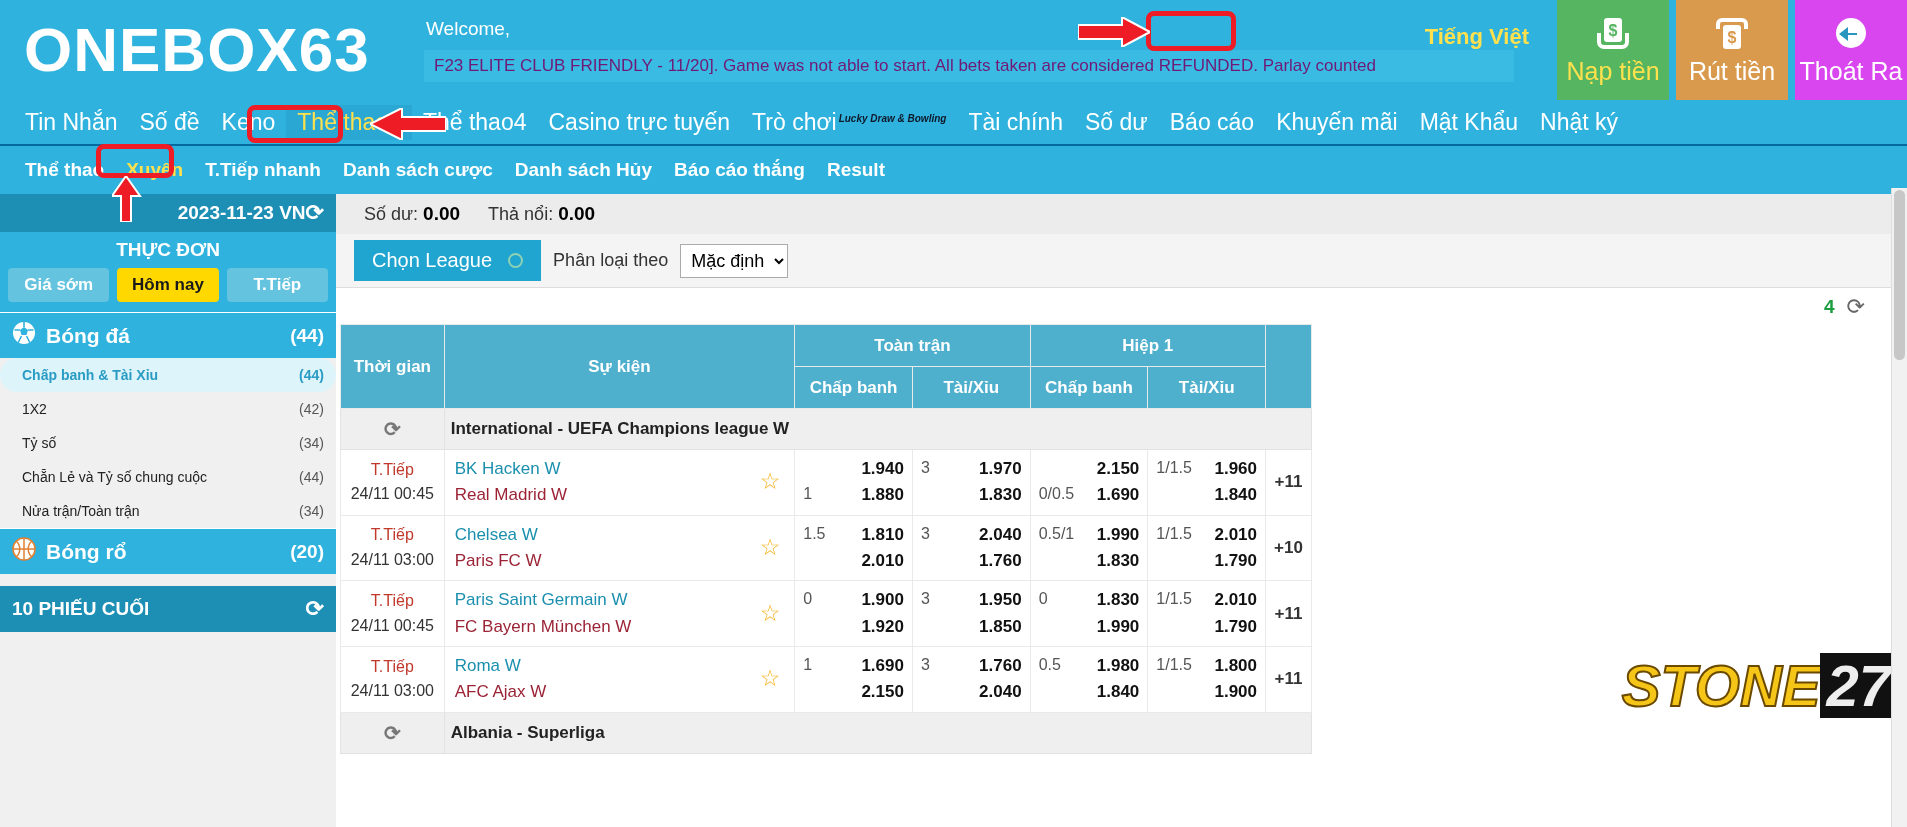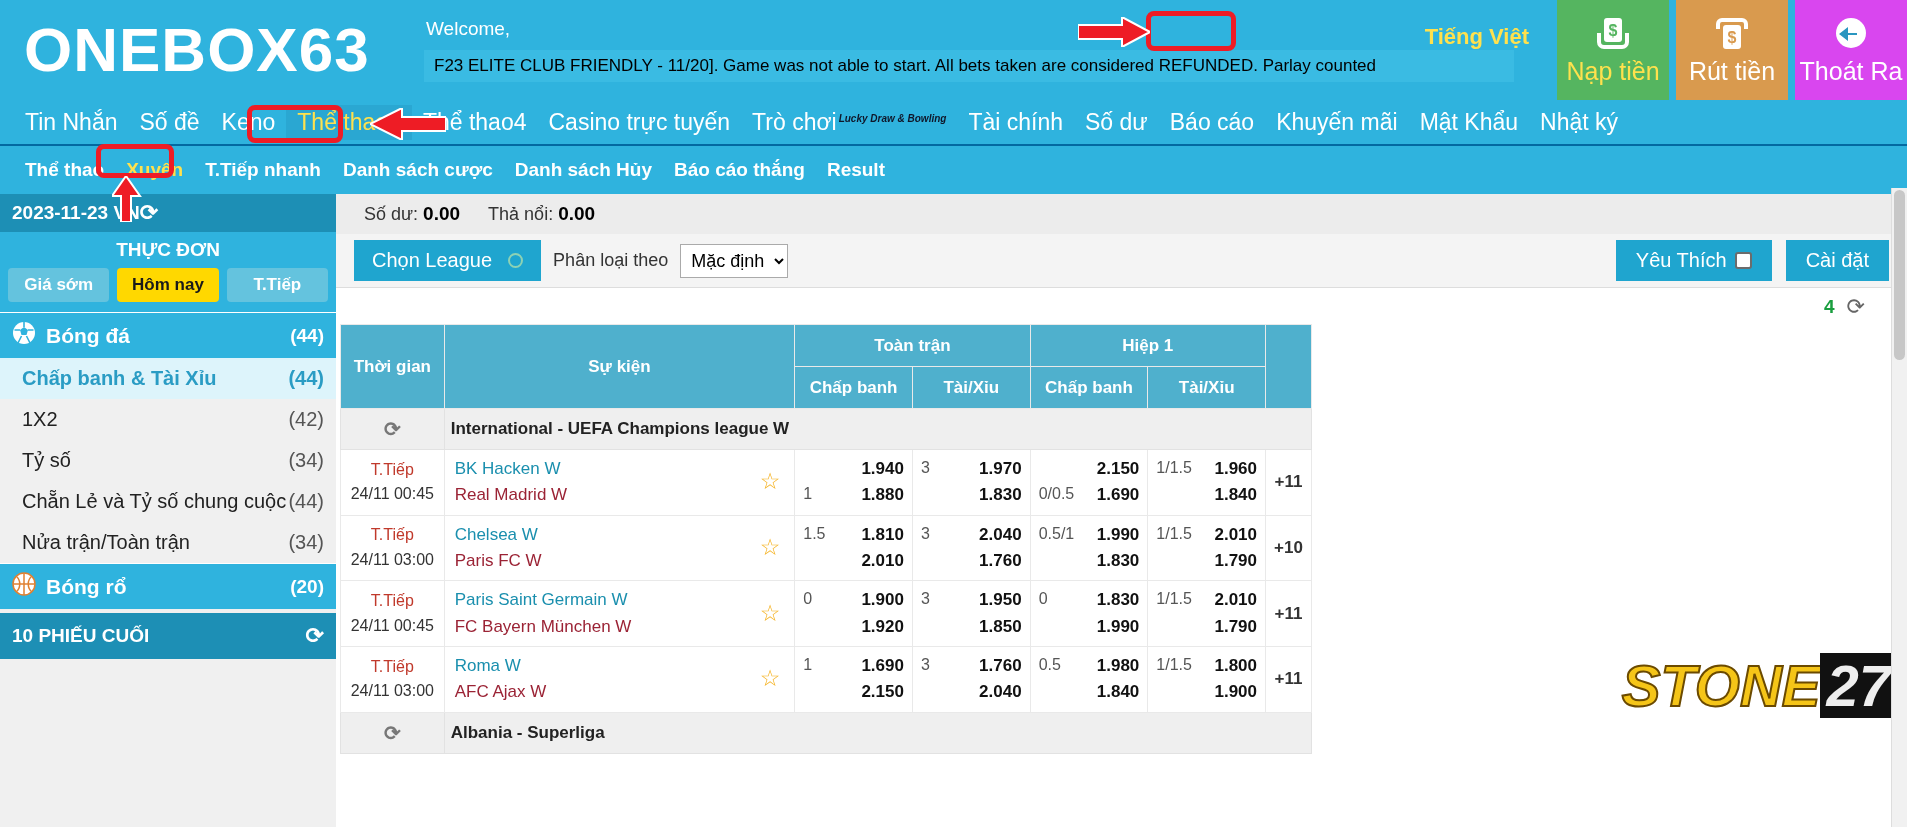--- a/index.html
+++ b/index.html
@@ -10,21 +10,21 @@
     background:#fff; overflow:hidden;
     position:relative;
   }
 
   
   .header { height:100px; background:#2fb3de; display:flex; align-items:stretch; position:relative; }
   .logo { color:#fff; font-size:62px; font-weight:bold; letter-spacing:1px; padding:14px 0 0 24px; width:400px; }
   .header-mid { flex:1; padding-top:18px; position:relative; }
   .welcome { color:#fff; font-size:19px; padding-left:26px; }
   .marquee-box {
-    margin:10px 0 0 24px; height:32px; background:#3abbe3; color:#000000;
+    margin:10px 0 0 24px; height:32px; background:#3abbe3; color:#701a75;
     font-size:17px; display:flex; align-items:center; padding-left:10px;
     width:1090px; overflow:hidden; white-space:nowrap;
   }
   .lang-btn {
     position:absolute; right:18px; top:18px; color:#ffe14d; font-size:22px;
     font-weight:bold; padding:6px 10px; background:transparent; cursor:pointer;
   }
   .act-btns { display:flex; }
   .act-btn {
     width:112px; display:flex; flex-direction:column; align-items:center;
@@ -61,49 +61,49 @@
   }
   .nav2 a.active { color:#ffe14d; }
 
   
   .body-wrap { display:flex; height:645px; }
 
   
   .sidebar { width:336px; background:#f0f0f0; }
   .sb-date {
     height:38px; background:#1d8fb5; color:#fff; font-size:19px; font-weight:bold;
-    display:flex; align-items:center; padding:0 12px; justify-content:flex-start;
+    display:flex; align-items:center; padding:0 12px; justify-content:flex-end;
   }
   .sb-menu-title {
     background:#2fb3de; color:#fff; text-align:center; font-size:19px;
     font-weight:bold; padding:7px 0 3px;
   }
   .sb-tabs { background:#2fb3de; display:flex; gap:8px; padding:4px 8px 10px; }
   .sb-tab {
     flex:1; text-align:center; padding:7px 0; font-size:17px; font-weight:bold;
     color:#fff; background:#64c3de; border-radius:4px; cursor:pointer;
   }
   .sb-tab.active { background:#ffd800; color:#1a1a1a; }
   .sb-sport {
     background:#2fb3de; color:#fff; font-size:21px; font-weight:bold;
     display:flex; align-items:center; padding:8px 12px; gap:10px;
     border-top:1px solid #fff; cursor:pointer;
   }
   .sb-sport .cnt { margin-left:auto; font-size:19px; }
   .sb-item {
     display:flex; align-items:center; padding:9px 12px 9px 22px;
-    font-size:20px; color:#222; background:#f0f0f0; cursor:pointer;
+    font-size:14px; color:#222; background:#f0f0f0; cursor:pointer;border-radius:17px;
   }
   .sb-item.sel { background:#ddf4fb; color:#2a9cc4; font-weight:bold; }
   .sb-item .cnt { margin-left:auto; color:#555; }
   .sb-item.sel .cnt { color:#2a9cc4; }
   .sb-foot {
     background:#1d8fb5; color:#fff; font-size:19px; font-weight:bold;
     display:flex; align-items:center; justify-content:space-between;
-    padding:10px 12px; margin-top:4px;
+    padding:10px 12px; margin-top:12px;
   }
   .refresh { font-size:22px; cursor:pointer; }
 
   
   .main { flex:1; background:#fff; position:relative; }
   .bal-bar {
     height:40px; background:#ececec; display:flex; align-items:center;
     padding-left:28px; gap:28px; font-size:18px; color:#333;
   }
   .bal-bar b { color:#000; font-size:19px; }
@@ -324,29 +324,20 @@
       </span>
     </div>
 
     <div class="toolbar">
       <div class="btn-league">
         <span>Chọn League</span>
         <span class="circ"></span>
       </div>
       <span class="tb-label">Phân loại theo</span>
       <select class="tb-select" id="sortsel"><option>Mặc định</option></select>
-      <div class="tb-right">
-        <div class="btn-flat">
-          <span>Yêu Thích</span>
-          <span class="chk"></span>
-        </div>
-        <div class="btn-flat">
-          <span>Cài đặt</span>
-        </div>
-      </div>
     </div>
 
     <div class="count-row">
       <span class="num">4</span>
       <span class="rf">⟳</span>
     </div>
 
     <div class="tbl-wrap">
       <table class="odds">
         <thead>

